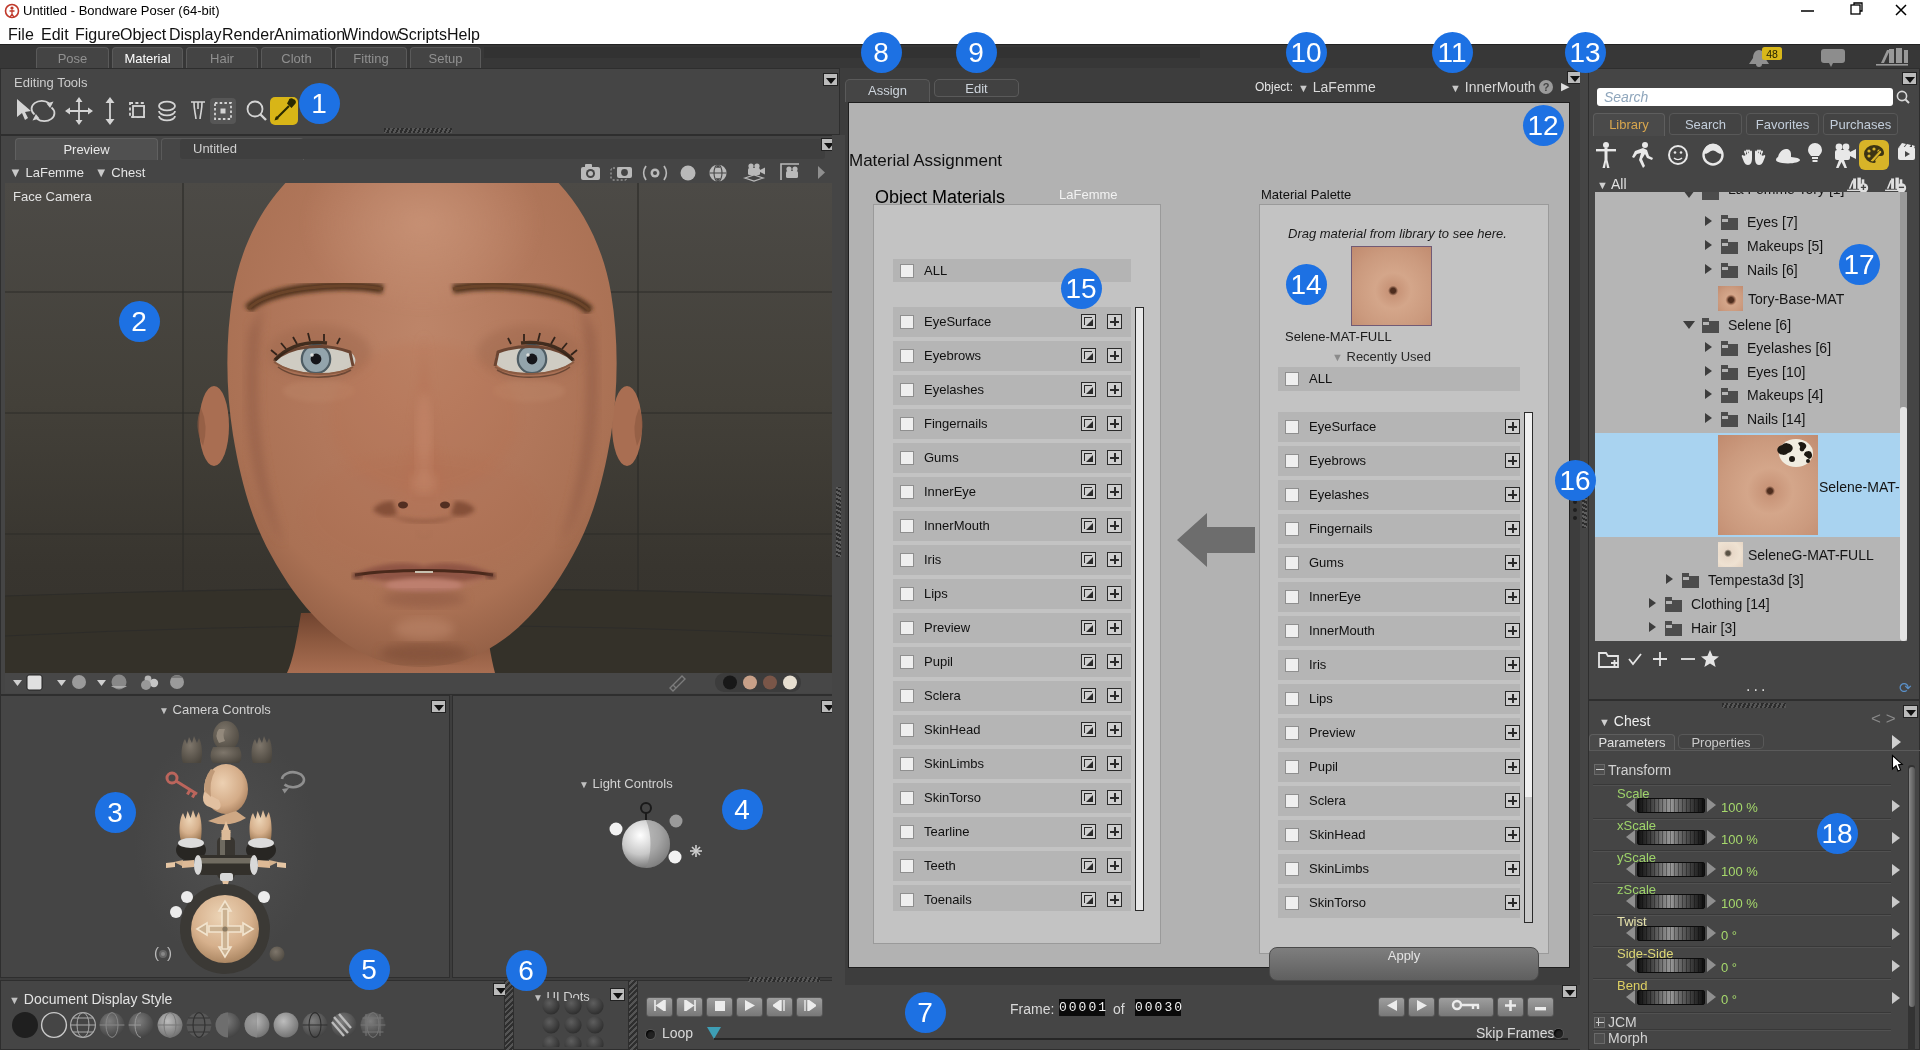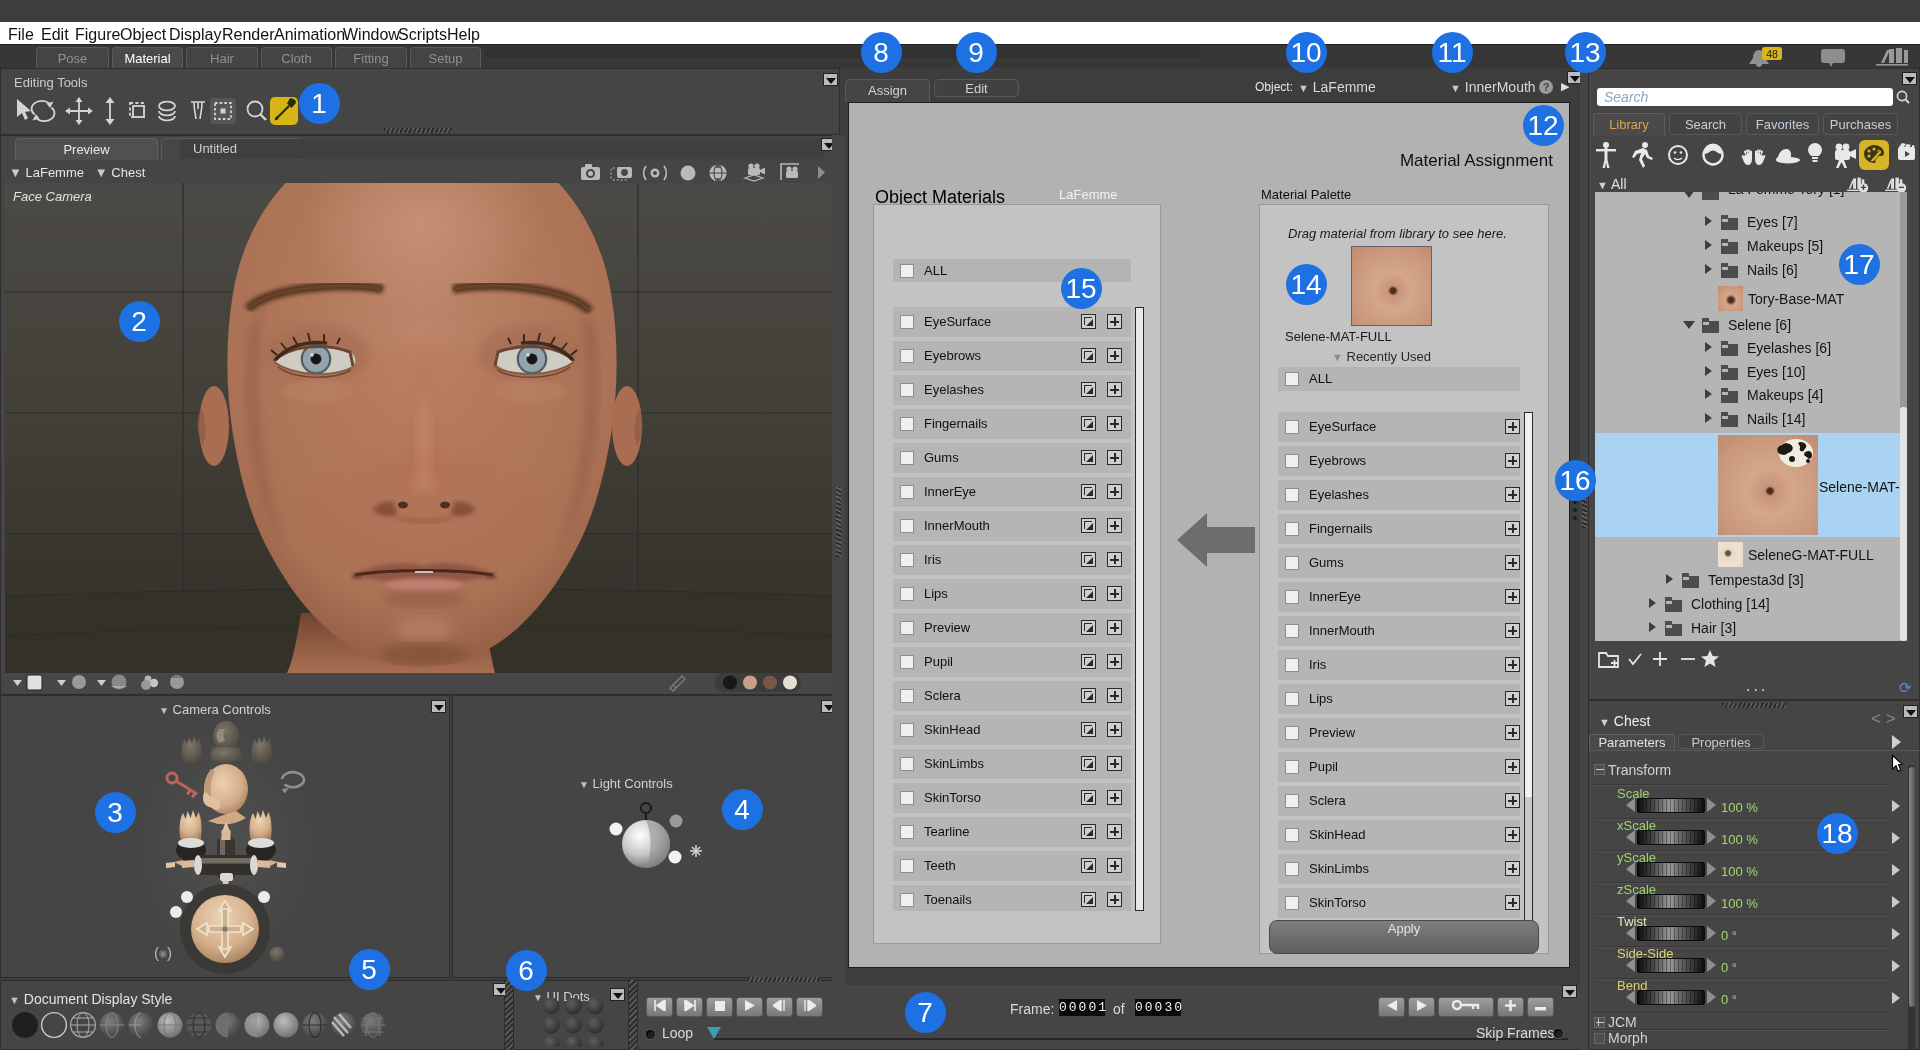--- a/index.html
+++ b/index.html
@@ -25,21 +25,21 @@
 .phead { color:#ccc; font-size:13px; }
 .ddbox { position:absolute; width:15px; height:13px; background:#bbb; border:1px solid #222; }
 .ddbox:before { content:""; position:absolute; left:2px; top:4px; border-left:5px solid transparent;
   border-right:5px solid transparent; border-top:6px solid #111; }
 
 
 #tools { left:0; top:68px; width:840px; height:67px; background:#454545; border:1px solid #2e2e2e; }
 
 
 #preview { left:0; top:135px; width:840px; height:560px; background:#454545; border:1px solid #2e2e2e; }
-#viewport { position:absolute; left:4px; top:47px; width:827px; height:490px; background:#14532d;font-style:italic; }
+#viewport { position:absolute; left:4px; top:47px; width:827px; height:490px; background:#14532d; }
 
 
 #camctl  { left:0; top:695px; width:450px; height:283px; background:#454545; border:1px solid #2e2e2e; }
 #lightctl{ left:452px; top:695px; width:388px; height:283px; background:#454545; border:1px solid #2e2e2e; }
 #docstyle{ left:0; top:980px; width:505px; height:70px; background:#454545; border:1px solid #2e2e2e; }
 #uidots  { left:513px; top:980px; width:116px; height:70px; background:#454545; border:1px solid #2e2e2e; }
 #timeline{ left:637px; top:980px; width:945px; height:70px; background:#454545; border:1px solid #2e2e2e; }
 
 
 #matroom { left:845px; top:68px; width:735px; height:917px; background:#3d3d3d; }
@@ -83,20 +83,34 @@
 
 .tbtn { position:absolute; top:16px; width:27px; height:20px; background:linear-gradient(#9e9e9e,#787878); border:1px solid #565656; border-radius:3px; text-align:center; line-height:19px; font-size:10px; }
 
 
 .num { position:absolute; width:41px; height:41px; border-radius:50%; background:#1d71e3;
   color:#fff; font-size:28px; text-align:center; line-height:41px; z-index:50; }
 </style>
 </head>
 <body>
 <div id="stage">
+  <div id="titlebar" class="abs">
+    <svg class="abs" style="left:4px;top:3px" width="16" height="16" viewBox="0 0 16 16">
+      <circle cx="8" cy="8" r="6.5" fill="none" stroke="#c0392b" stroke-width="1.6"></circle>
+      <circle cx="8" cy="5" r="1.6" fill="#c0392b"></circle>
+      <path d="M8 6.5 L8 11 M5.5 8 L10.5 8 M8 11 L6 14 M8 11 L10 14" stroke="#c0392b" stroke-width="1.3" fill="none"></path>
+    </svg>
+    <span class="ttl">Untitled - Bondware Poser (64-bit)</span>
+    <svg class="abs" style="left:1790px;top:0" width="130" height="22" viewBox="0 0 130 22">
+      <path d="M11 11 H24" stroke="#000" stroke-width="1.5"></path>
+      <rect x="61" y="5" width="9" height="9" fill="none" stroke="#000" stroke-width="1.3"></rect>
+      <path d="M64 5 V3 H72 V11 H70" fill="none" stroke="#000" stroke-width="1.3"></path>
+      <path d="M106 5 L116 15 M116 5 L106 15" stroke="#000" stroke-width="1.5"></path>
+    </svg>
+  </div>
   <div id="menubar" class="abs">
     <span style="left:8px">File</span>
       <span style="left:41px">Edit</span>
       <span style="left:75px">Figure</span>
     <span style="left:120px">Object</span>
       <span style="left:169px">Display</span>
       <span style="left:222px">Render</span>
     <span style="left:274px">Animation</span>
       <span style="left:343px">Window</span>
       <span style="left:398px">Scripts</span>
@@ -608,21 +622,21 @@
   <div id="matroom" class="abs">
     <div style="position:absolute;left:0px;top:11px;width:85px;height:23px;background:#454545;border:1px solid #5a5a5a;border-bottom:none;border-radius:5px 5px 0 0;color:#cdd4dc;font-size:13px;text-align:center;line-height:22px">Assign</div>
     <div style="position:absolute;left:89px;top:11px;width:85px;height:18px;background:#414141;border:1px solid #5a5a5a;border-radius:5px 5px 4px 4px;color:#cdd4dc;font-size:13px;text-align:center;line-height:17px">Edit</div>
     <div style="position:absolute;left:410px;top:12px;color:#e5e5e5;font-size:12px">Object:</div>
     <div style="position:absolute;left:453px;top:11px;color:#d9d9d9;font-size:14px"><span style="font-size:11px;color:#c9c9c9">▼</span> LaFemme</div>
     <div style="position:absolute;left:605px;top:11px;color:#d9d9d9;font-size:14px"><span style="font-size:11px;color:#c9c9c9">▼</span> InnerMouth</div>
     <div style="position:absolute;left:694px;top:12px;width:14px;height:14px;border-radius:50%;background:#9b9b9b;color:#454545;font-size:11px;font-weight:bold;text-align:center;line-height:14px">?</div>
     <div style="position:absolute;left:716px;top:12px;color:#e0e0e0;font-size:11px">▶</div>
     <div class="ddbox" style="left:722px;top:3px"></div>
     <div id="matdlg">
-      <div style="position:absolute;left:0;right:16px;top:48px;text-align:right;color:#101010;font-size:17px">Material Assignment</div>
+      <div style="position:absolute;left:0;right:16px;top:48px;text-align:left;color:#101010;font-size:17px">Material Assignment</div>
       <div style="position:absolute;left:26px;top:84px;color:#000000;font-size:18px">Object Materials</div>
       <div style="position:absolute;left:210px;top:84px;color:#f2f2f2;font-size:13px">LaFemme</div>
       <div style="position:absolute;left:412px;top:84px;color:#101010;font-size:13px">Material Palette</div>
 
       <div style="position:absolute;left:24px;top:101px;width:288px;height:740px;background:#c3c3c3;border:1px solid #9a9a9a">
         <div class="mrowL" style="top:54px;height:23px;background:#b4b4b4">
             <span class="cb"></span>
             <span class="mlbl">ALL</span>
           </div>
         <div class="lrows" style="position:absolute;left:0;top:102px;width:288px;height:604px;overflow:hidden">
@@ -825,21 +839,21 @@
             </div>
         </div>
         <div style="position:absolute;left:264px;top:207px;width:9px;height:511px;background:#c9c9c9;border:1px solid #2a2a2a"></div>
         <div style="position:absolute;left:265px;top:208px;width:7px;height:384px;background:#f0f0f0"></div>
       </div>
 
       <svg class="abs" style="left:328px;top:408px" width="78" height="58" viewBox="0 0 78 58">
         <path d="M0 29 L30 2 L30 16 L78 16 L78 42 L30 42 L30 56 Z" fill="#6d6d6d"></path>
       </svg>
 
-      <div style="position:absolute;left:420px;top:817px;width:270px;height:34px;background:linear-gradient(#7e7e7e,#5f5f5f);border:1px solid #4a4a4a;border-radius:8px;color:#e4e4e4;font-size:13px;text-align:center;line-height:16px">Apply</div>
+      <div style="position:absolute;left:420px;top:844px;width:270px;height:34px;background:linear-gradient(#7e7e7e,#5f5f5f);border:1px solid #4a4a4a;border-radius:8px;color:#e4e4e4;font-size:13px;text-align:center;line-height:16px">Apply</div>
     </div>
   </div>
   <div id="library" class="abs">
     <div class="ddbox" style="left:313px;top:3px"></div>
     <div style="position:absolute;left:8px;top:19px;width:296px;height:18px;background:#fff;border-radius:3px;color:#8fa6bc;font-style:italic;font-size:14px;line-height:18px;padding-left:7px">Search</div>
     <svg class="abs" style="left:306px;top:20px" width="16" height="16" viewBox="0 0 16 16">
         <circle cx="7" cy="7" r="4.6" fill="none" stroke="#d8d8d8" stroke-width="1.6"></circle>
         <path d="M10.5 10.5 L14 14" stroke="#d8d8d8" stroke-width="2"></path>
       </svg>
     <div style="position:absolute;left:4px;top:44px;width:72px;height:23px;background:#4a4a4a;border:1px solid #5e5e5e;border-bottom:none;border-radius:4px 4px 0 0;color:#d8a64e;font-size:13px;text-align:center;line-height:22px">Library</div>

